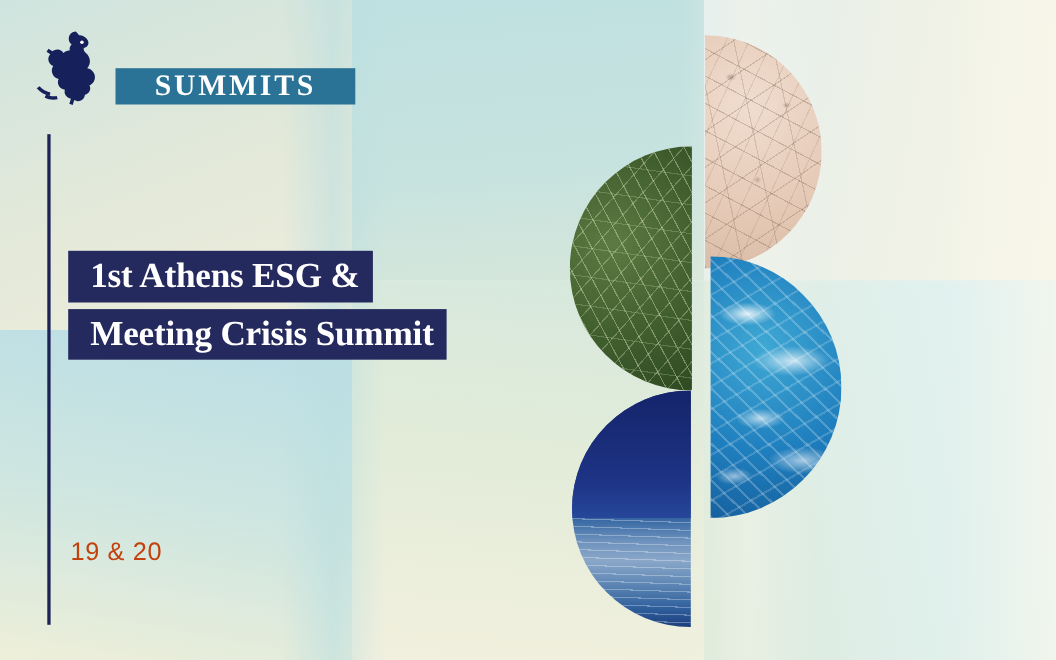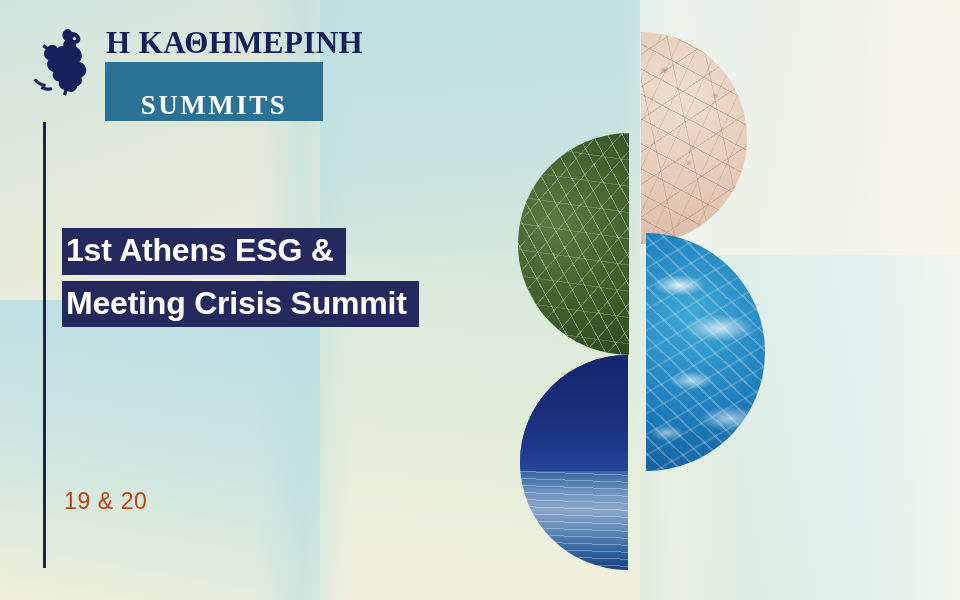--- a/index.html
+++ b/index.html
@@ -96,30 +96,30 @@
   .rule { position:absolute; left:43px; top:122px; width:3px; height:446px;
           background:#1e2355; }
 
   
   .logo { position:absolute; left:28px; top:24px; width:295px; height:82px; }
   .logo-mark { position:absolute; left:0; top:2px; width:68px; height:76px; }
   .logo-word { position:absolute; left:78px; top:0; width:217px;
                font-family:"Liberation Serif", serif; font-weight:700;
                font-size:31px; letter-spacing:.4px; color:#16215c;
                white-space:nowrap; line-height:38px; }
-  .logo-bar { position:absolute; left:77px; top:38px; width:218px; height:59px;
-              background:#2b7396; display:flex; align-items:flex-end; justify-content:center; }
+  .logo-bar { position:absolute; left:77px; top:38px; width:218px; height:33px;
+              background:#2b7396; display:flex; align-items:flex-start; justify-content:center; }
   .logo-bar span { font-family:"Liberation Serif", serif; font-weight:700;
                    font-size:27px; letter-spacing:2.5px; color:#ffffff; }
 
   
   .headline { position:absolute; left:62px; top:228px; }
   .hl-line { display:inline-block; background:#252a5e; color:#ffffff;
              font-size:32px; font-weight:700; letter-spacing:-.2px;
-             padding:6px 12px 8px 4px; line-height:1.02; }
+             padding:6px 12px 8px 20px; line-height:1.02;font-family:Liberation Serif, serif; }
   .hl-row { margin-bottom:6px; }
 
   
   .subtitle { position:absolute; left:66px; top:346px; width:380px;
               font-family:"Liberation Serif", serif; font-size:23.5px;
               line-height:1.28; color:#1d2a5e; }
 
   
   .date { position:absolute; left:64px; top:487px;
           font-size:23px; line-height:1.28; color:#c2410c;
@@ -170,21 +170,20 @@
     <div class="logo-mark">
       <svg viewBox="0 0 68 76" width="68" height="76" aria-hidden="true">
         <g fill="#16215c">
           <path d="M44 6c3.4 0 6.4 1.8 7.8 4.6 1 2 .7 3.9-.4 5.3-.8 1-2 1.6-3.2 1.6-.4 1.8.2 3.3 1.6 4.4 2.3 1.8 3.6 4.1 3.9 6.9.3 2.8-.6 5.3-2.4 7.3 2.6.5 4.7 2 6 4.3 1.4 2.5 1.4 5.2 0 7.7-.9 1.6-2.3 2.8-4 3.4.9 1.6 1 3.3.3 5-.8 1.9-2.4 3.2-4.4 3.6-.2 2.3-1.5 4.2-3.6 5.2-2 1-4.2.9-6.1-.3l-1.4 4.4-3.1-1 1.5-4.6c-2-.3-3.7-1.4-4.8-3.1-1-1.6-1.2-3.4-.7-5.2-2.3-.2-4.2-1.4-5.4-3.3-1.2-2-1.3-4.2-.3-6.3-2.6-.6-4.6-2.3-5.6-4.8-1-2.4-.7-4.9.7-7-2.1-.8-3.6-2.4-4.2-4.6-.7-2.3-.1-4.5 1.5-6.2l-3.4-2.3 1.8-2.7 3.6 2.4c1.5-1.4 3.4-2 5.4-1.7 2 .3 3.6 1.4 4.6 3.1 1.5-1.6 3.5-2.4 5.7-2.2-.4-2.1.2-4 1.7-5.5-1.7-1.3-2.6-3.1-2.6-5.2 0-3.6 2.9-6.5 6.5-6.5z"></path>
           <circle cx="46.5" cy="12.5" r="1.6" fill="#ffffff"></circle>
           <path d="M14 60c3 1.5 6.2 2 9.6 1.3l.8 3c-4.2.9-8.2.3-11.9-1.6z"></path>
           <path d="M8 52.5c2.6 3 5.9 4.9 9.8 5.6l-.6 3.1c-4.7-.9-8.7-3.2-11.8-6.9z"></path>
         </g>
       </svg>
     </div>
-    <div class="logo-word">Η ΚΑΘΗΜΕΡΙΝΗ</div>
     <div class="logo-bar">
       <span>SUMMITS</span>
     </div>
   </div>
 
   <div class="headline">
     <div class="hl-row">
       <span class="hl-line">1st Athens ESG &amp;</span>
     </div>
     <div class="hl-row">

